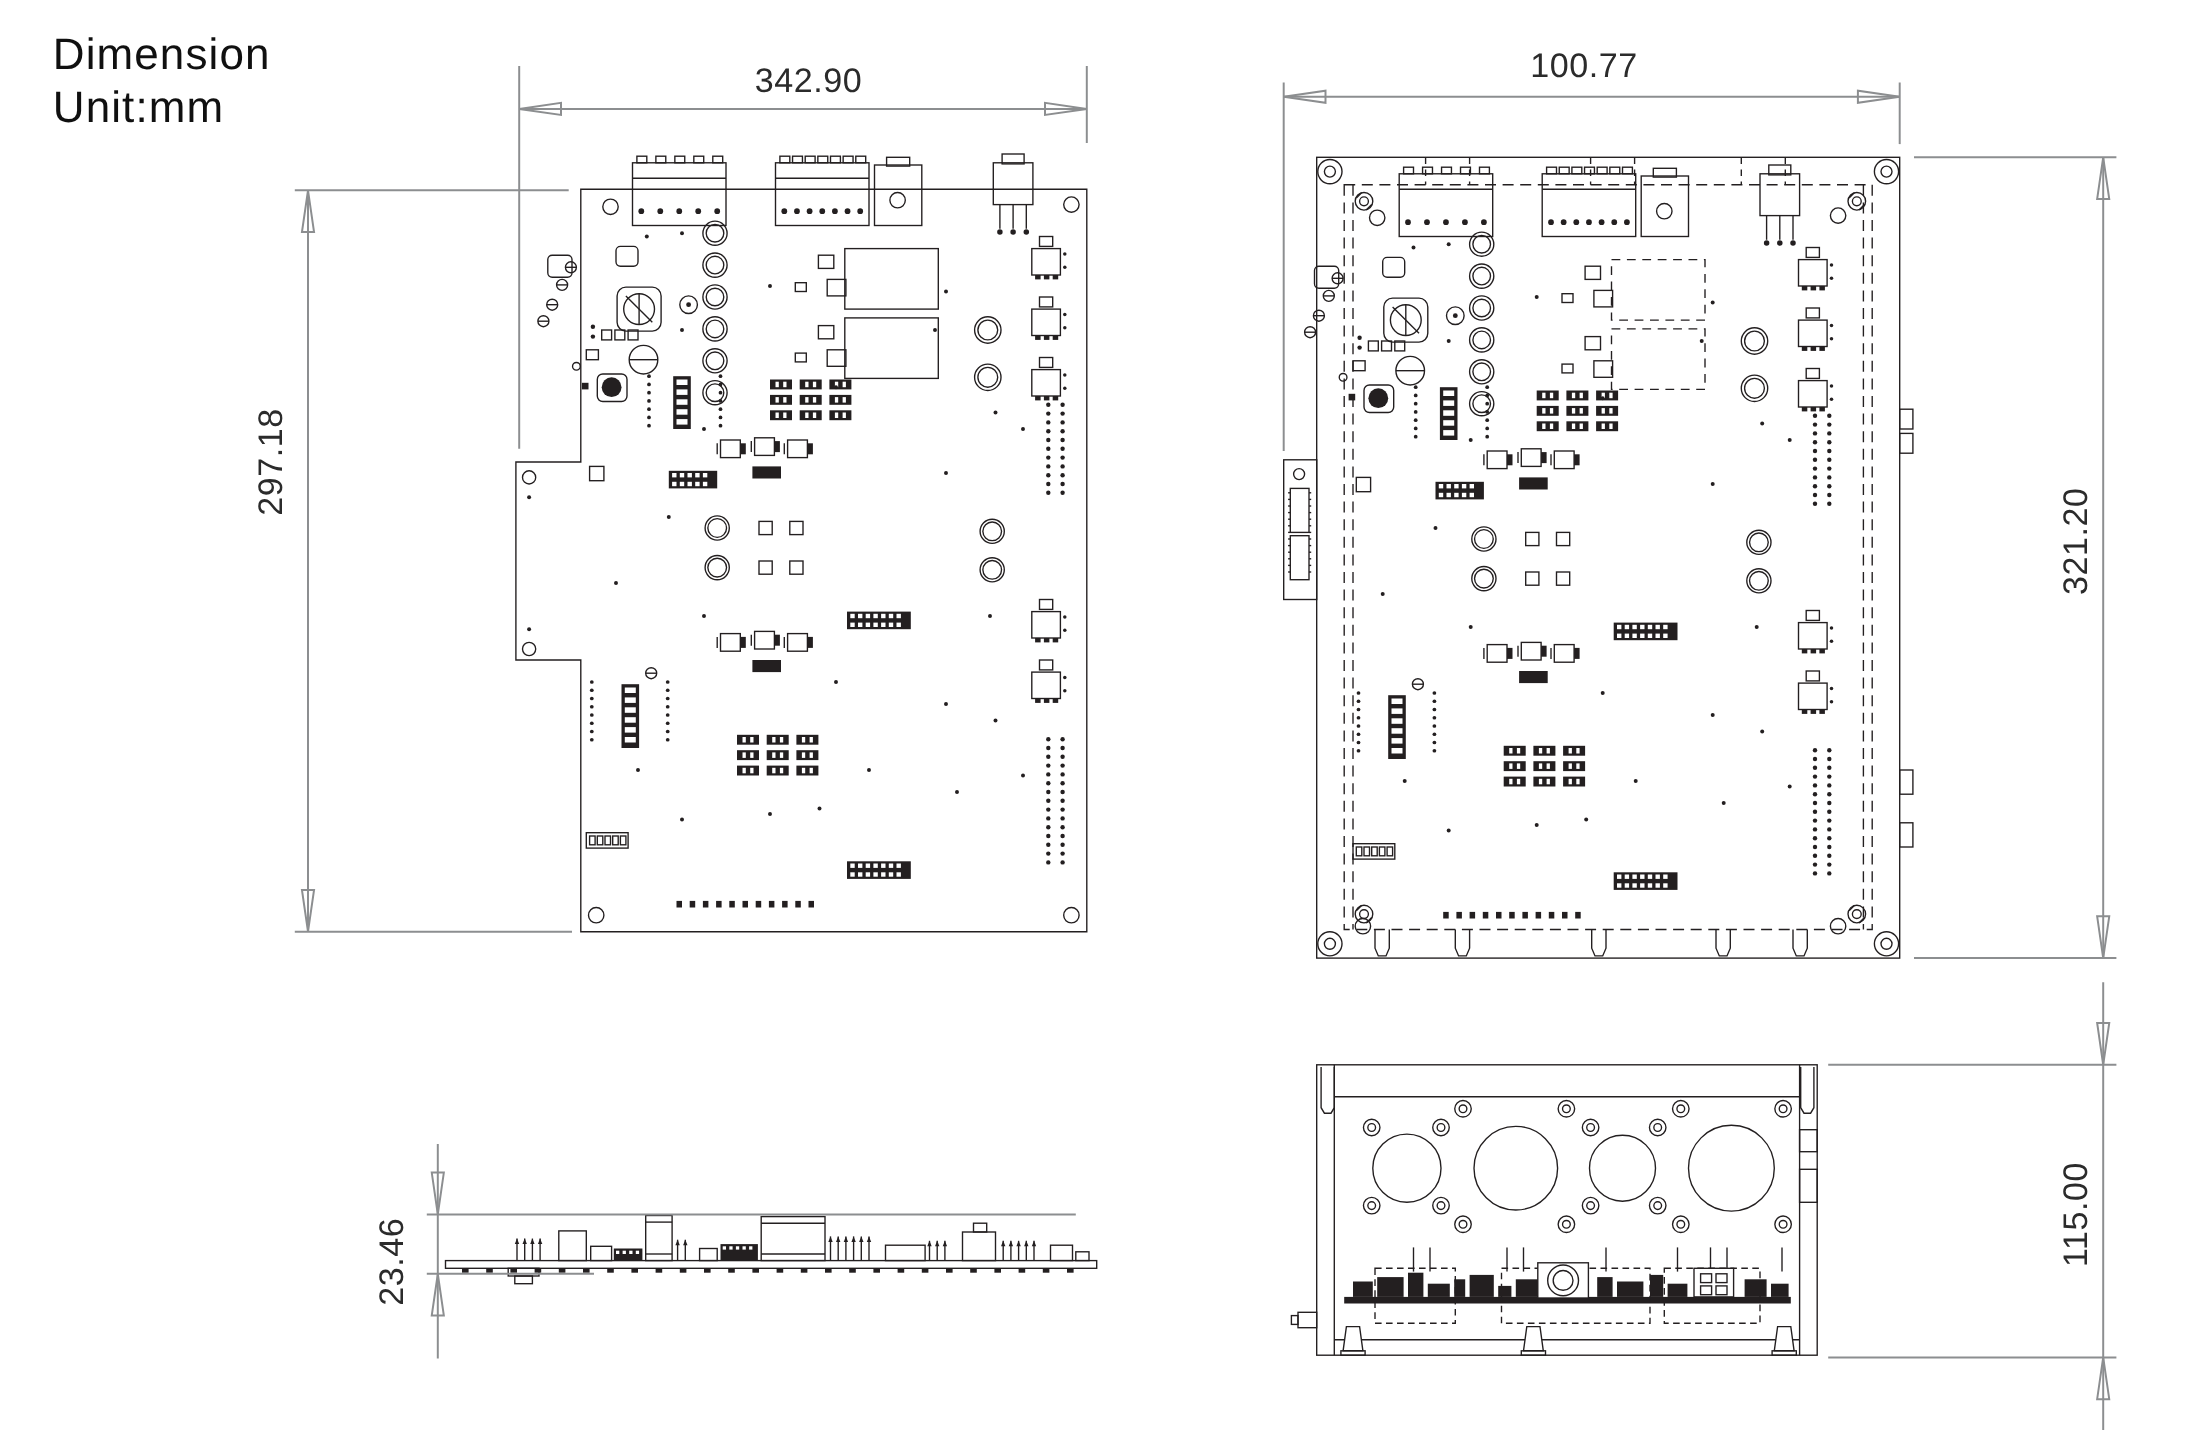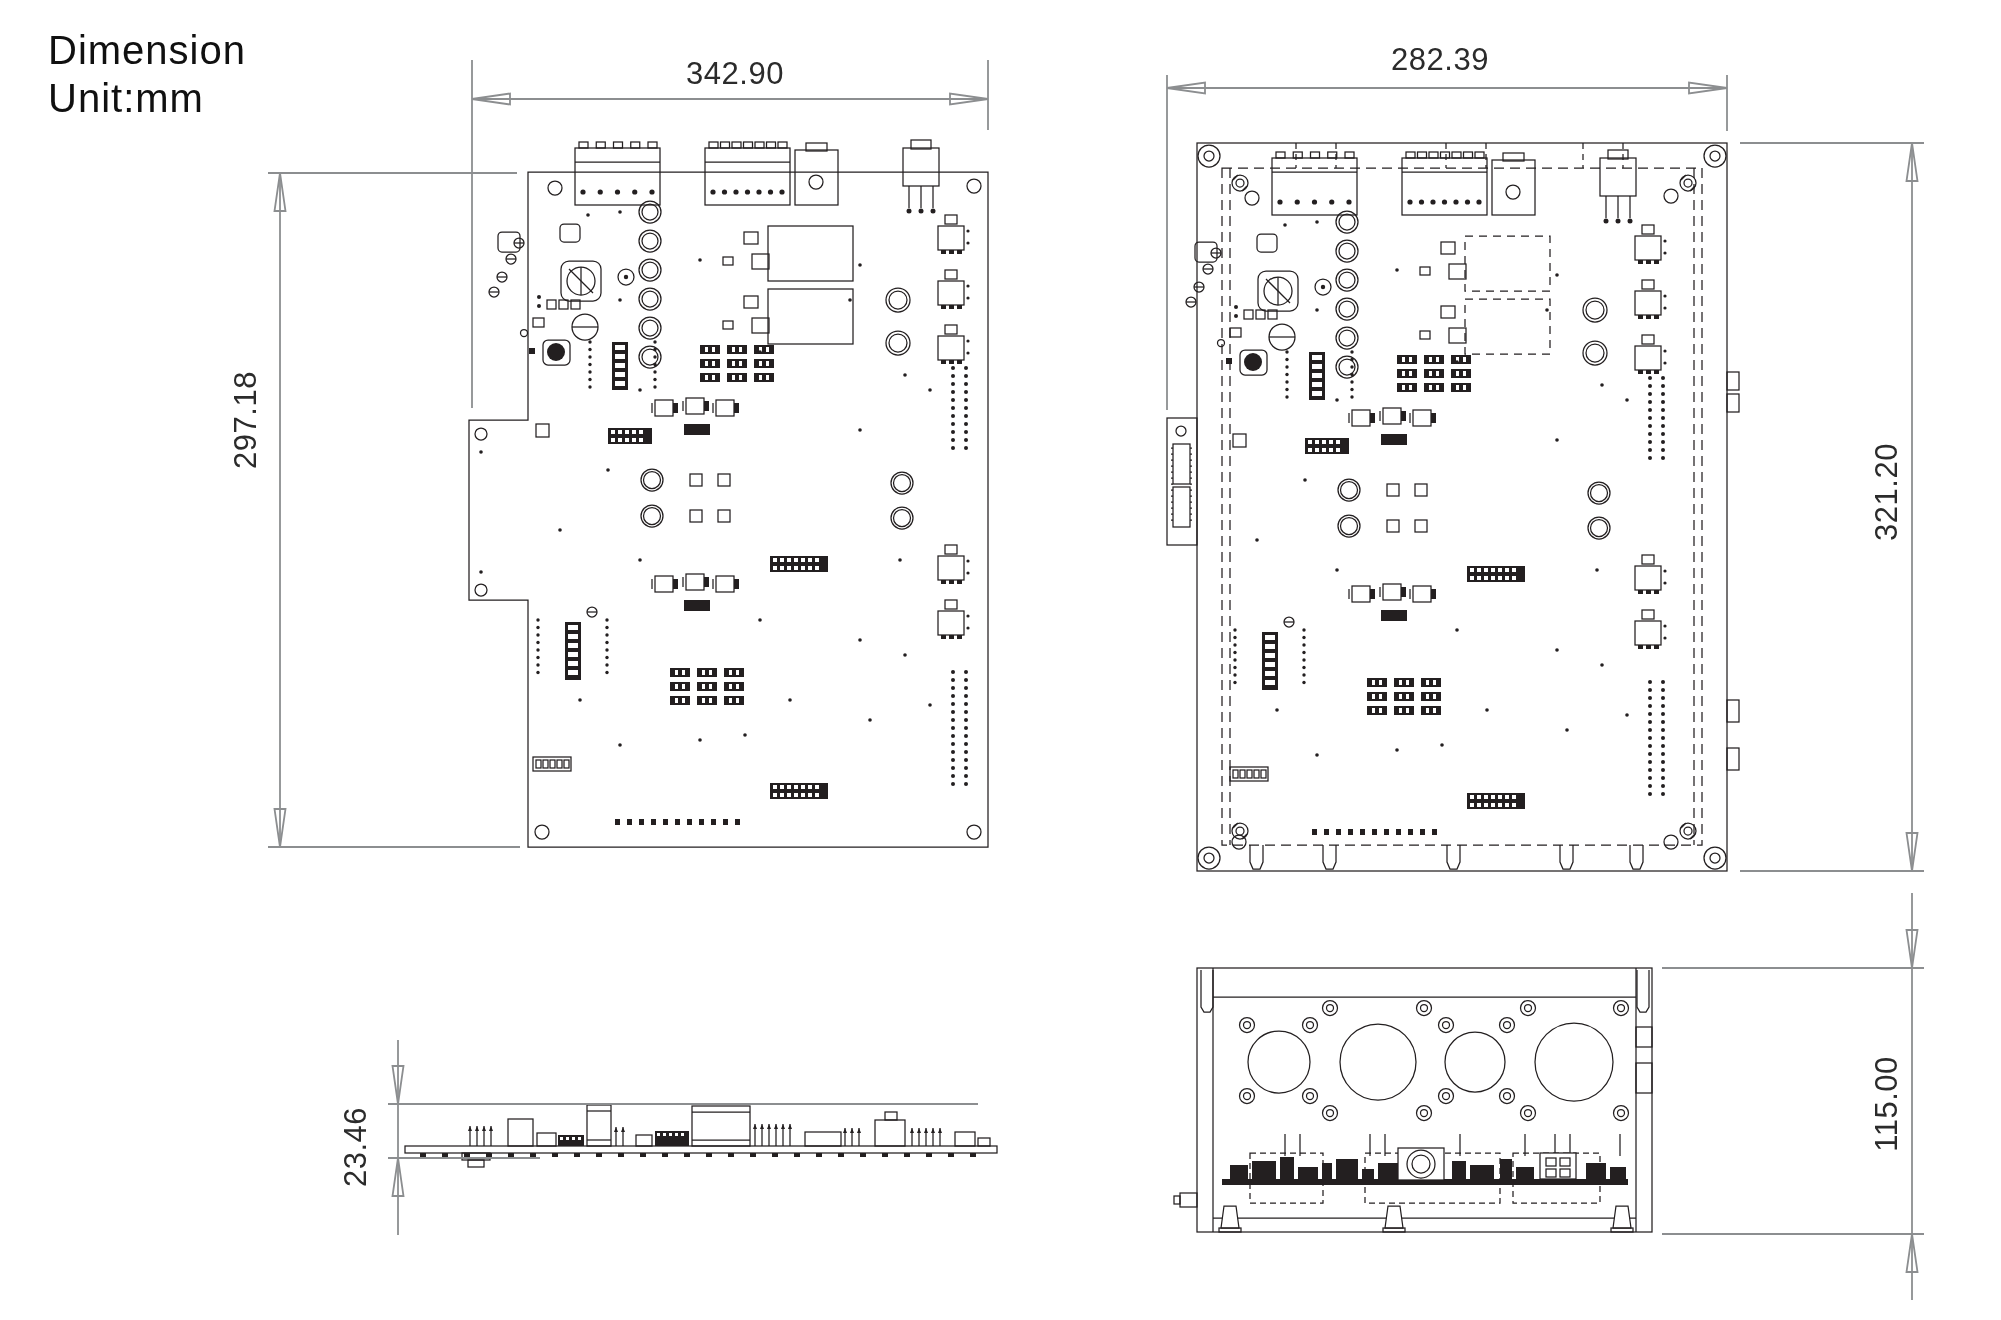--- a/index.html
+++ b/index.html
@@ -1128,17 +1128,17 @@
         <line x1="1912" y1="893" x2="1912" y2="1300" class="d"></line>
         <polygon points="1912,968 1906.5,930 1917.5,930" class="d"></polygon>
         <polygon points="1912,1234 1906.5,1272 1917.5,1272" class="d"></polygon>
         <line x1="1662" y1="968" x2="1924" y2="968" class="d"></line>
         <line x1="1662" y1="1234" x2="1924" y2="1234" class="d"></line>
       </g>
     </svg>
 
   <div class="dim" style="left:635px;top:54px;">342.90</div>
   <div class="dim vdim" style="left:161px;top:400px;">297.18</div>
-  <div class="dim" style="left:1340px;top:40px;">282.39</div>
+  <div class="dim" style="left:1340px;top:40px;">100.77</div>
   <div class="dim vdim" style="left:1802px;top:472px;">321.20</div>
   <div class="dim vdim" style="left:271px;top:1127px;">23.46</div>
   <div class="dim vdim" style="left:1802px;top:1084px;">115.00</div>
 </div>
 
 </body></html>

